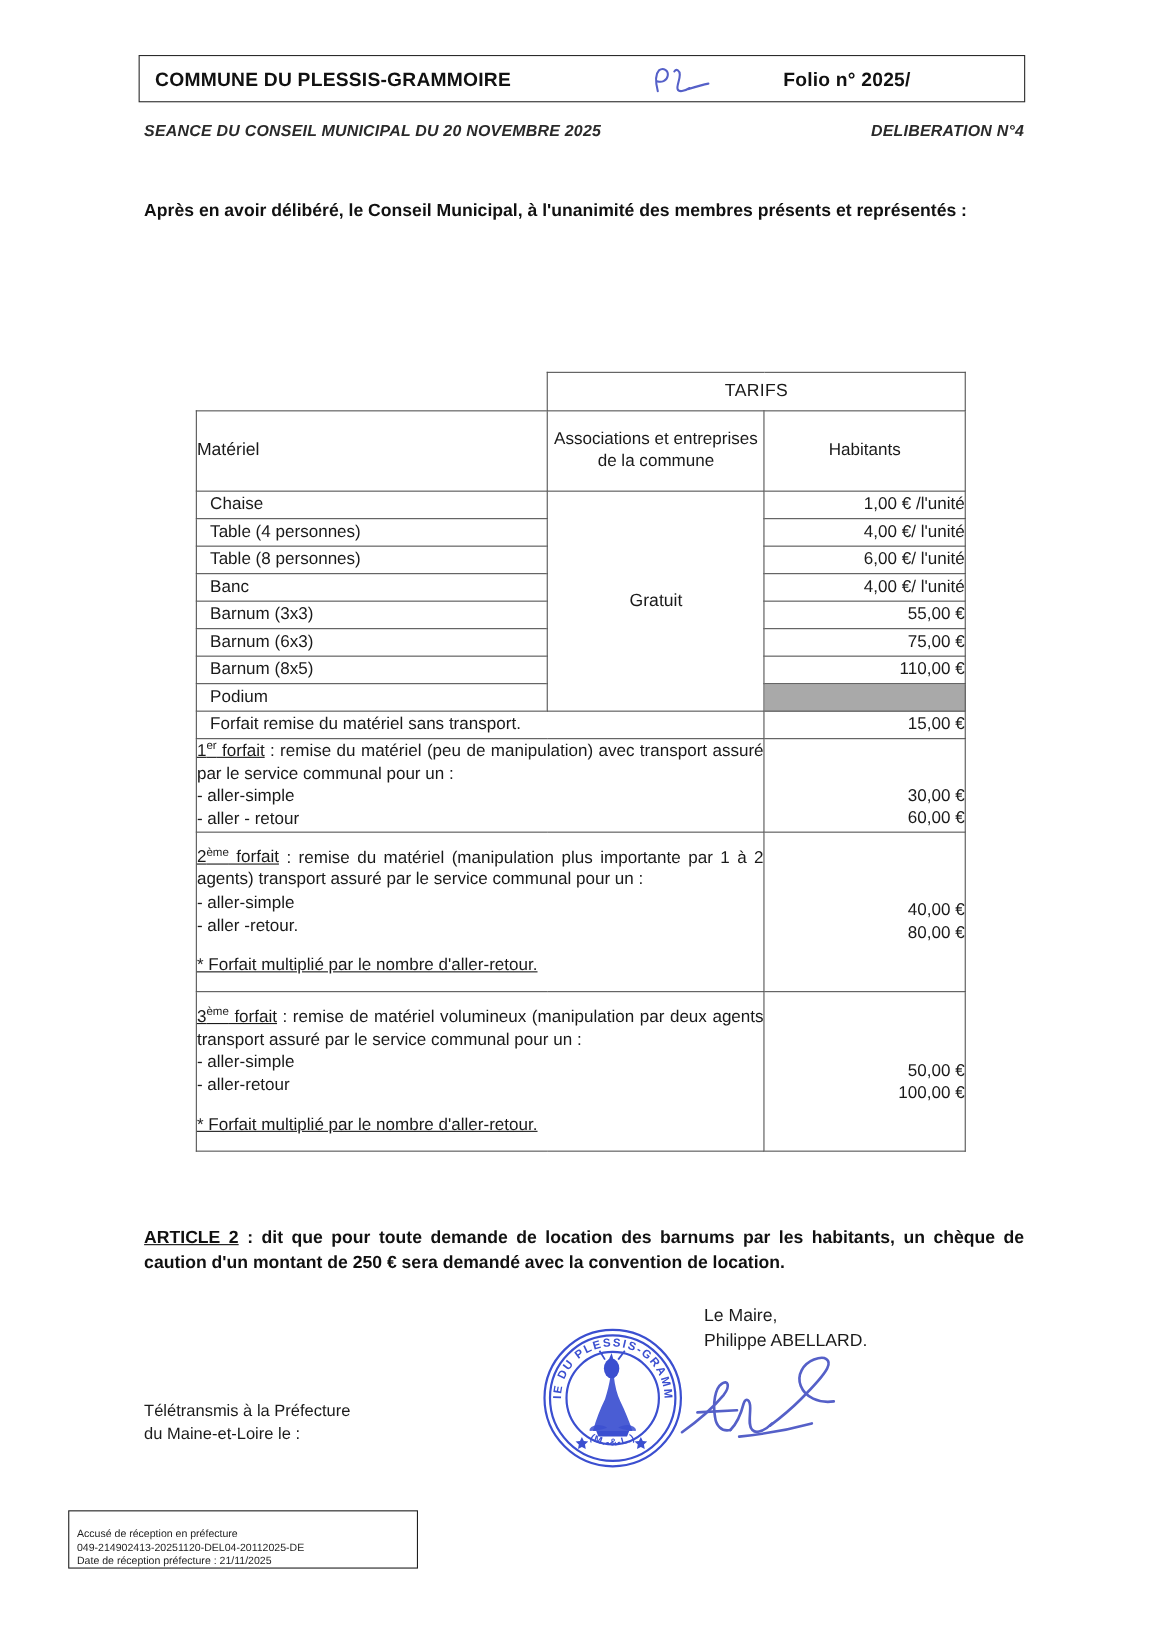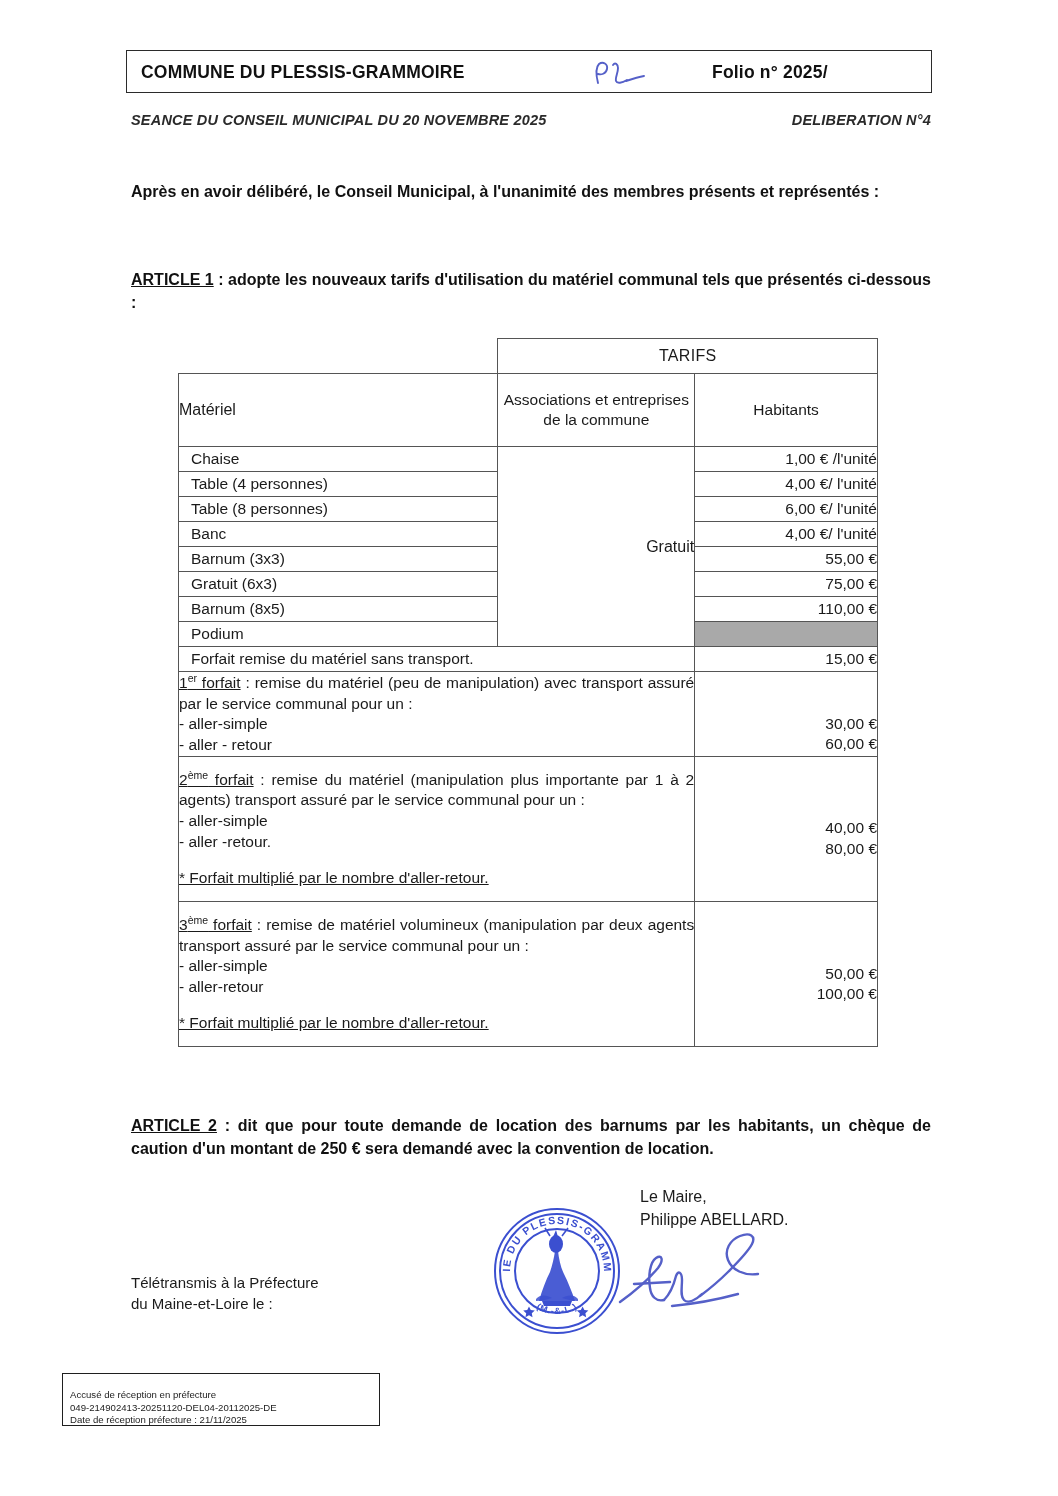--- a/index.html
+++ b/index.html
@@ -129,21 +129,21 @@
     font-size: 16px;
     padding-left: 12px;
     text-align: left;
   }
 
   .row-item { height: 25px; margin-left: 34px; }
   .row-item .name { padding-left: 12px; text-align: left; }
   .price { text-align: right; padding-right: 10px; white-space: nowrap; }
 
   .gratuit-cell {
-    text-align: right;
+    text-align: center;
     font-size: 16px;
     vertical-align: middle;
   }
   .gray-cell { background: #a9a9a9; }
 
   .forfait-cell {
     padding: 4px 10px 4px 12px;
     text-align: justify;
     font-size: 15.5px;
     line-height: 1.33;
@@ -229,23 +229,20 @@
     <div class="header-folio">Folio n° 2025/</div>
   </div>
 
   <div class="subheader">
     <span class="left">SEANCE DU CONSEIL MUNICIPAL DU 20 NOVEMBRE 2025</span>
     <span class="right">DELIBERATION N°4</span>
   </div>
 
   <div class="para-bold" id="para-delibere">Après en avoir délibéré, le Conseil Municipal, à l'unanimité des membres présents et représentés :</div>
 
-  <div class="para-bold" id="para-article1">
-    <span class="u">ARTICLE 1</span><span> : adopte les nouveaux tarifs d'utilisation du matériel communal tels que présentés ci-dessous :</span>
-  </div>
 
   <table class="tariff-table">
     <colgroup>
       <col style="width:320px">
       <col style="width:197px">
       <col style="width:183px">
     </colgroup>
     <tbody>
 
       <tr>
@@ -274,21 +271,21 @@
       </tr>
       <tr class="row-item">
         <td class="name cell-pad">Banc</td>
         <td class="price cell-pad">4,00 €/ l'unité</td>
       </tr>
       <tr class="row-item">
         <td class="name cell-pad">Barnum (3x3)</td>
         <td class="price cell-pad">55,00 €</td>
       </tr>
       <tr class="row-item">
-        <td class="name cell-pad">Gratuit (6x3)</td>
+        <td class="name cell-pad">Barnum (6x3)</td>
         <td class="price cell-pad">75,00 €</td>
       </tr>
       <tr class="row-item">
         <td class="name cell-pad">Barnum (8x5)</td>
         <td class="price cell-pad">110,00 €</td>
       </tr>
       <tr class="row-item">
         <td class="name cell-pad">Podium</td>
         <td class="price cell-pad gray-cell"></td>
       </tr>

